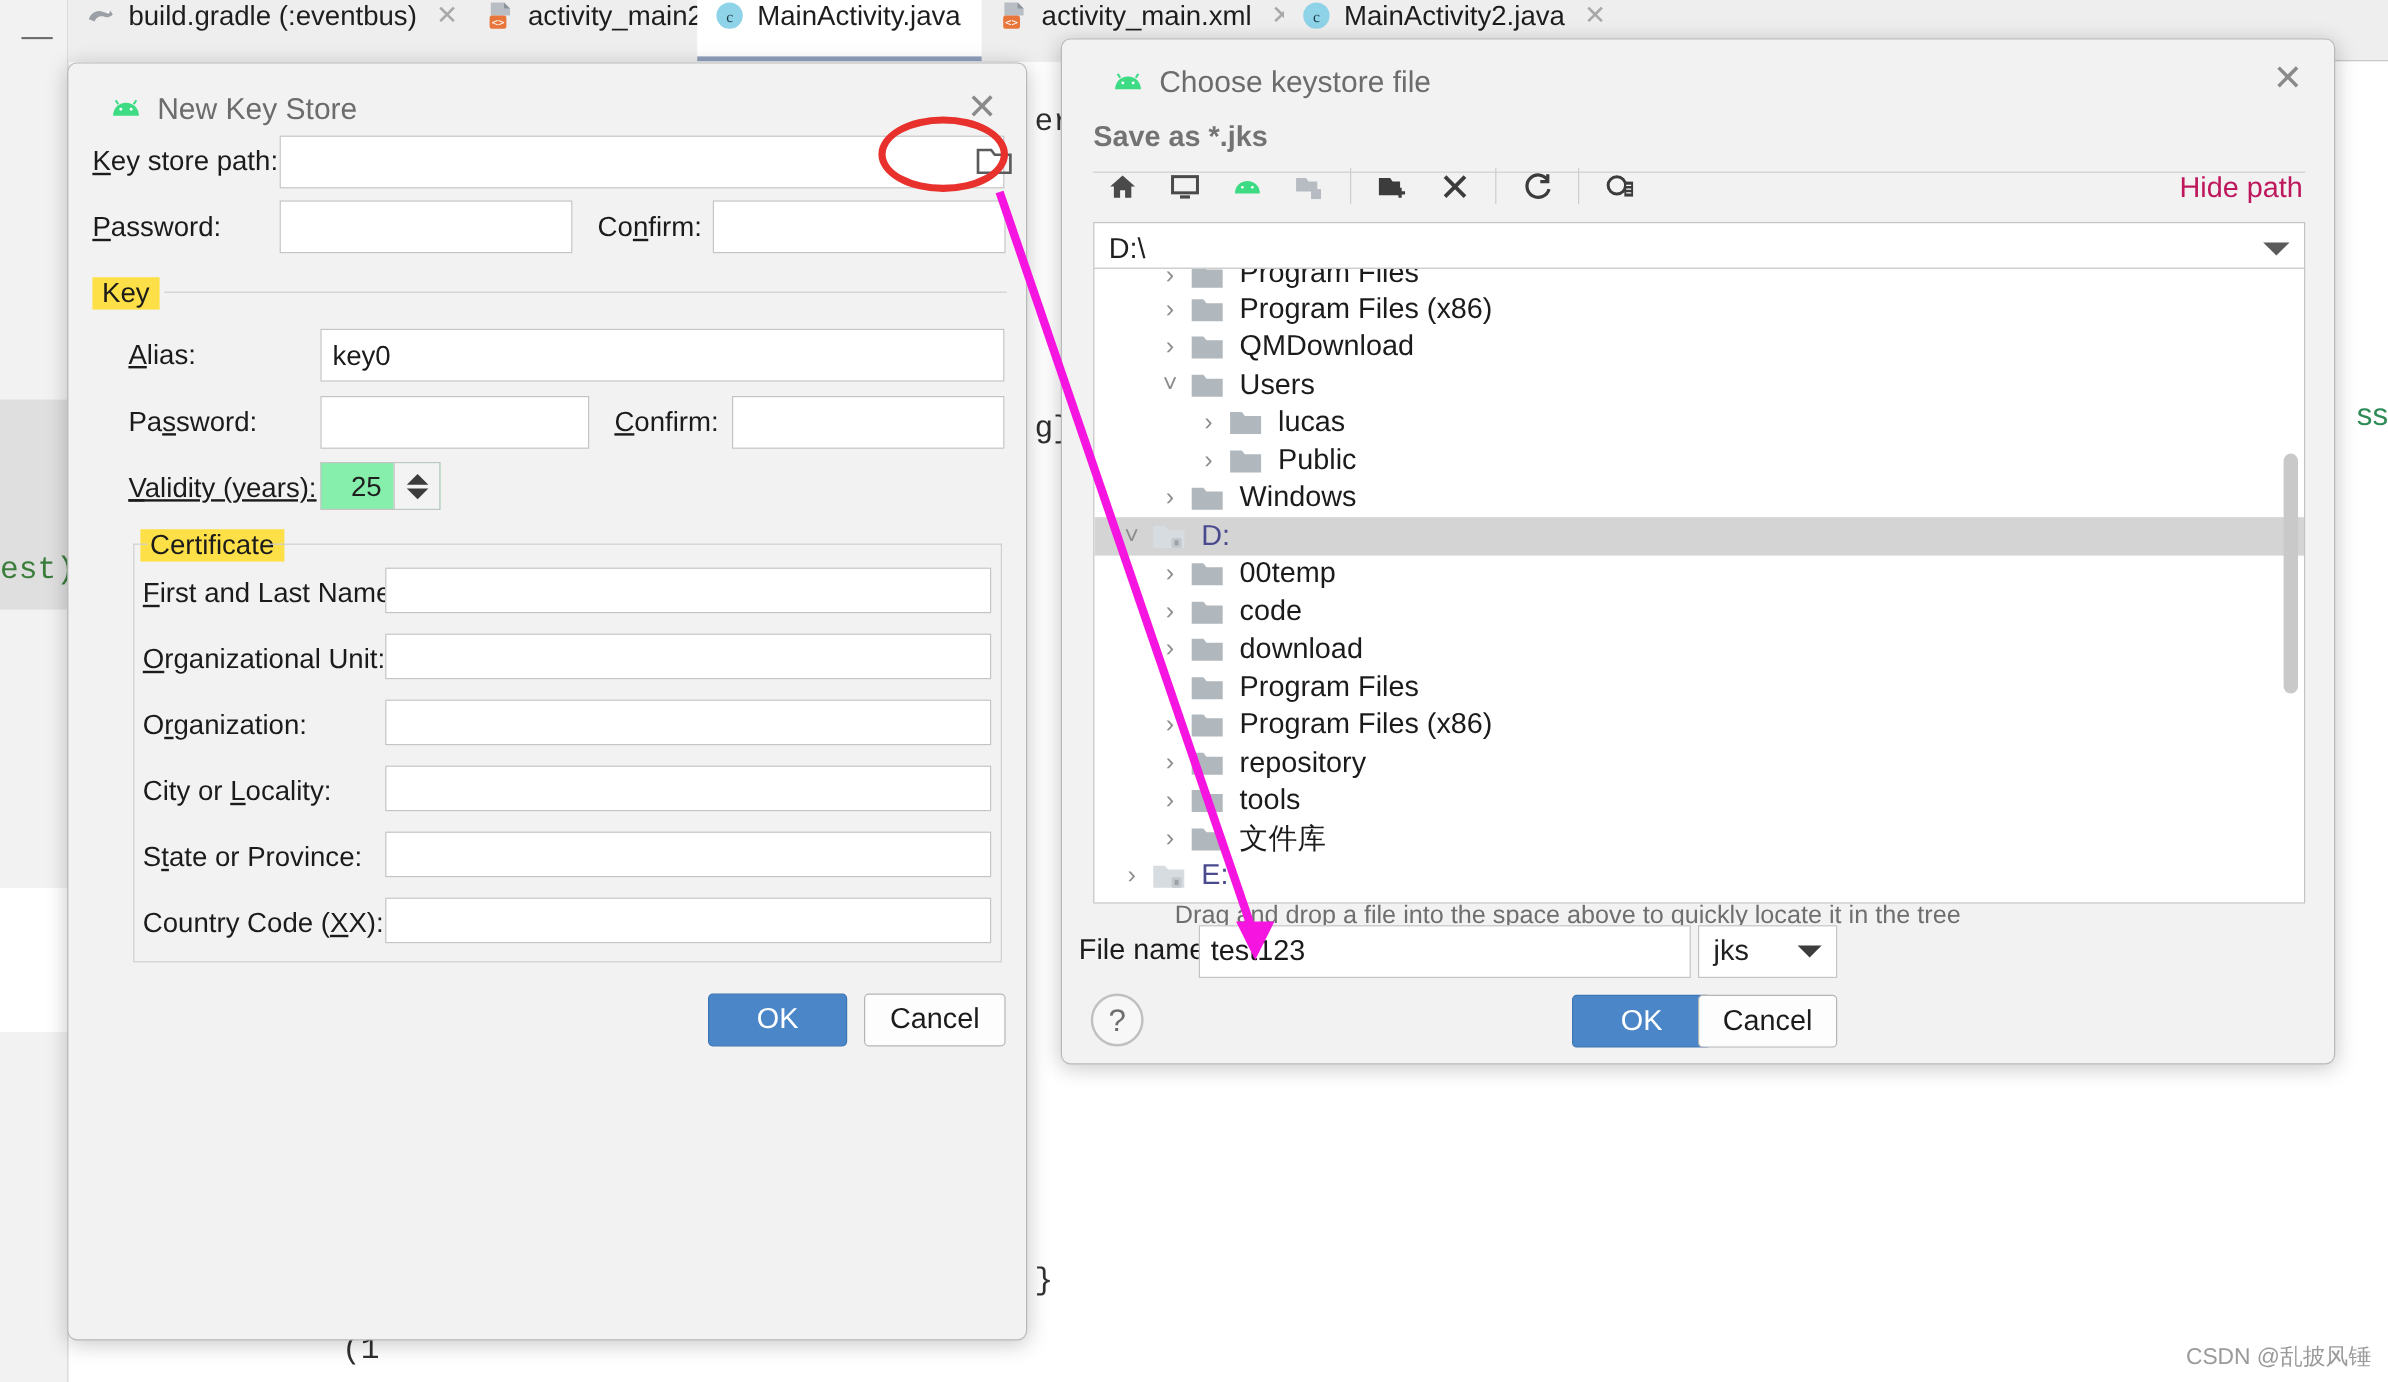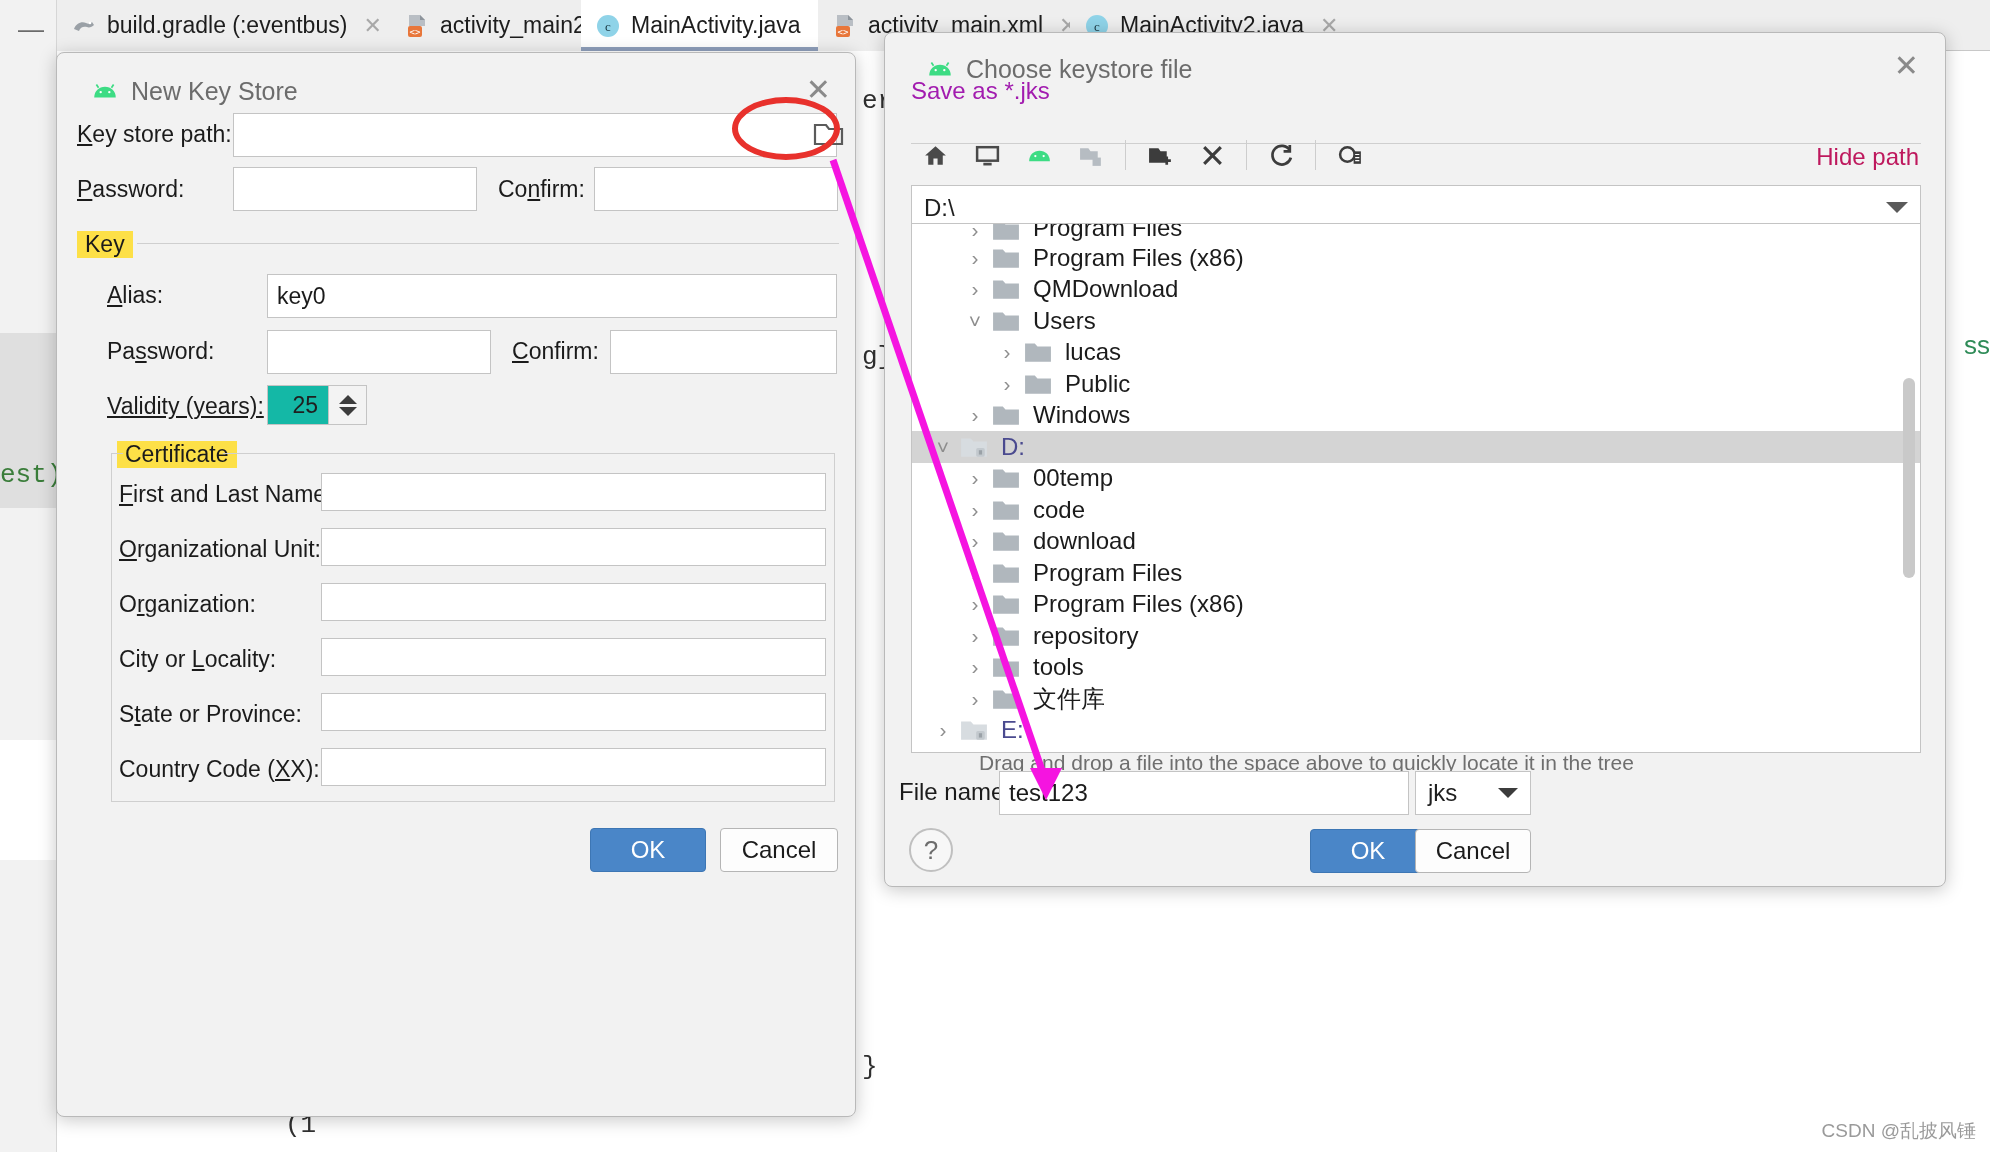--- a/index.html
+++ b/index.html
@@ -13,21 +13,21 @@
 
   
   #ide-bg { position:absolute; inset:0; background:#ffffff; }
   #ide-left-gutter { position:absolute; left:0; top:0; width:57px; height:1152px; background:#f2f2f2; border-right:1px solid #d6d6d6;}
   #ide-gutter-block { position:absolute; left:0; top:333px; width:57px; height:175px; background:#dfdfdf;}
   #ide-gutter-block2 { position:absolute; left:0; top:740px; width:57px; height:120px; background:#ffffff;}
   #minimize-btn { position:absolute; left:14px; top:12px; width:34px; height:34px; display:flex; align-items:center; justify-content:center; color:#6b6b6b; font-size:26px; line-height:1;}
 
   
   #tabbar { position:absolute; left:57px; top:0; width:1933px; height:51px; background:#eeeeee; border-bottom:1px solid #c8c8c8; }
-  .tab { position:absolute; top:0; height:51px; display:flex; align-items:center; gap:10px; padding:0 14px; font-size:23px; color:#2b2b2b; white-space:nowrap;}
+  .tab { position:absolute; top:0; height:51px; display:flex; gap:10px; padding:0 14px; font-size:23px; color:#2b2b2b; white-space:nowrap;}
   .tab.inactive { background:#eeeeee; }
   .tab.active { background:#ffffff; }
   .tab.active:after{ content:""; position:absolute; left:0; right:0; bottom:0; height:4px; background:#8f9fbb;}
   .tab .tabclose { color:#a8a8a8; font-size:22px; margin-left:6px;}
   .tab .tablabel { color:#1d1d1d; }
   .ico { width:26px; height:26px; flex:0 0 26px; display:block; }
 
   
   .ghost { position:absolute; color:#303030; font-size:26px; font-family:"Liberation Mono", monospace; }
 
@@ -42,21 +42,21 @@
   .field { background:#ffffff; border:1px solid #c4c4c4; height:38px; font-size:23px; padding:0 9px; display:flex; align-items:center; color:#1b1b1b;}
   .group-title { position:absolute; background:#fde047; padding:0 8px; font-size:23px; color:#1b1b1b;}
   .hrule { position:absolute; height:1px; background:#cfcfcf; }
   .vrule { position:absolute; width:1px; background:#cfcfcf; }
 
   .btn { height:44px; min-width:116px; border-radius:4px; font-size:24px; display:flex; align-items:center; justify-content:center; }
   .btn-primary { background:#4a86c8; color:#ffffff; border:1px solid #3d76b4; }
   .btn-default { background:#fdfdfd; color:#1b1b1b; border:1px solid #b5b5b5; }
 
   
-  .spinner { position:absolute; display:flex; border:1px solid #c4c4c4; background:#14b8a6; height:40px; }
+  .spinner { position:absolute; display:flex; border:1px solid #c4c4c4; background:#86efac; height:40px; }
   .spinner .sv { flex:1; display:flex; align-items:center; justify-content:flex-end; padding-right:10px; font-size:23px;}
   .spinner .sb { width:38px; border-left:1px solid #c4c4c4; background:#f3f3f3; display:flex; flex-direction:column; align-items:center; justify-content:center; gap:3px;}
   .tri-up { width:0;height:0;border-left:9px solid transparent;border-right:9px solid transparent;border-bottom:9px solid #3c3c3c;}
   .tri-dn { width:0;height:0;border-left:9px solid transparent;border-right:9px solid transparent;border-top:9px solid #3c3c3c;}
 
   
   #chooser-toolbar { position:absolute; display:flex; align-items:center; gap:0; }
   .tb-btn { width:52px; height:44px; display:flex; align-items:center; justify-content:center;}
   .tb-sep { width:1px; height:30px; background:#cdcdcd; margin:0 8px;}
   #hide-path { position:absolute; right:26px; font-size:24px; color:#be185d; }
@@ -255,21 +255,21 @@
           <path d="M3 16c0-6 4.5-10 10-10s10 4 10 10z" fill="#3ddc84"></path>
           <circle cx="9" cy="11" r="1.1" fill="#fff"></circle>
           <circle cx="17" cy="11" r="1.1" fill="#fff"></circle>
           <path d="M5 4l2 3M21 4l-2 3" stroke="#3ddc84" stroke-width="1.6" fill="none"></path>
         </svg>
     </span>
     <span>Choose keystore file</span>
   </div>
   <div class="dlg-close" style="right:26px; top:18px;">✕</div>
 
-  <div style="position:absolute; left:26px; top:44px; font-size:24px; color:#a21caf;">Save as *.jks</div>
+  <div style="position:absolute; left:26px; top:68px; font-size:24px; color:#737373;font-weight:bold;">Save as *.jks</div>
 
   <div class="hrule" style="left:26px; top:110px; width:1010px;"></div>
 
   <div id="chooser-toolbar" style="left:24px; top:100px;">
     <div class="tb-btn">
       <svg viewBox="0 0 26 26" width="27" height="27">
           <path d="M13 4L3 13h3v9h5v-6h4v6h5v-9h3z" fill="#4a4a4a"></path>
         </svg>
     </div>
     <div class="tb-btn">

